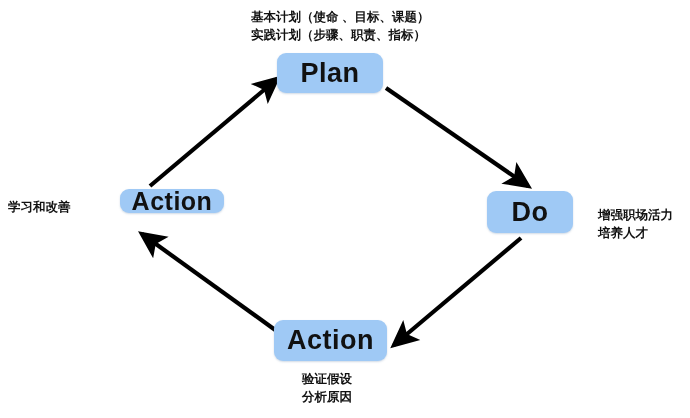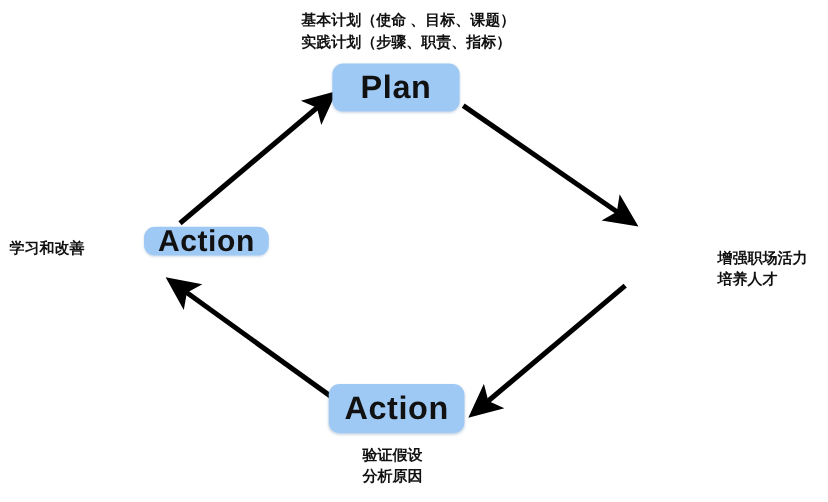--- a/index.html
+++ b/index.html
@@ -119,20 +119,23 @@
 
     <line x1="521" y1="238" x2="394" y2="345" stroke="#000000" stroke-width="4.2" marker-end="url(#head)"></line>
 
     <line x1="278" y1="332" x2="142" y2="234" stroke="#000000" stroke-width="4.2" marker-end="url(#head)"></line>
   </svg>
 
   <div class="node" id="node-plan">
     <span class="node-label">Plan</span>
   </div>
 
+  <div class="node" id="node-do">
+    <span class="node-label">Do</span>
+  </div>
 
   <div class="node" id="node-check">
     <span class="node-label">Action</span>
   </div>
 
   <div class="node" id="node-action">
     <span class="node-label">Action</span>
   </div>
 
   <div class="annot" id="annot-plan">基本计划（使命 、目标、课题）

